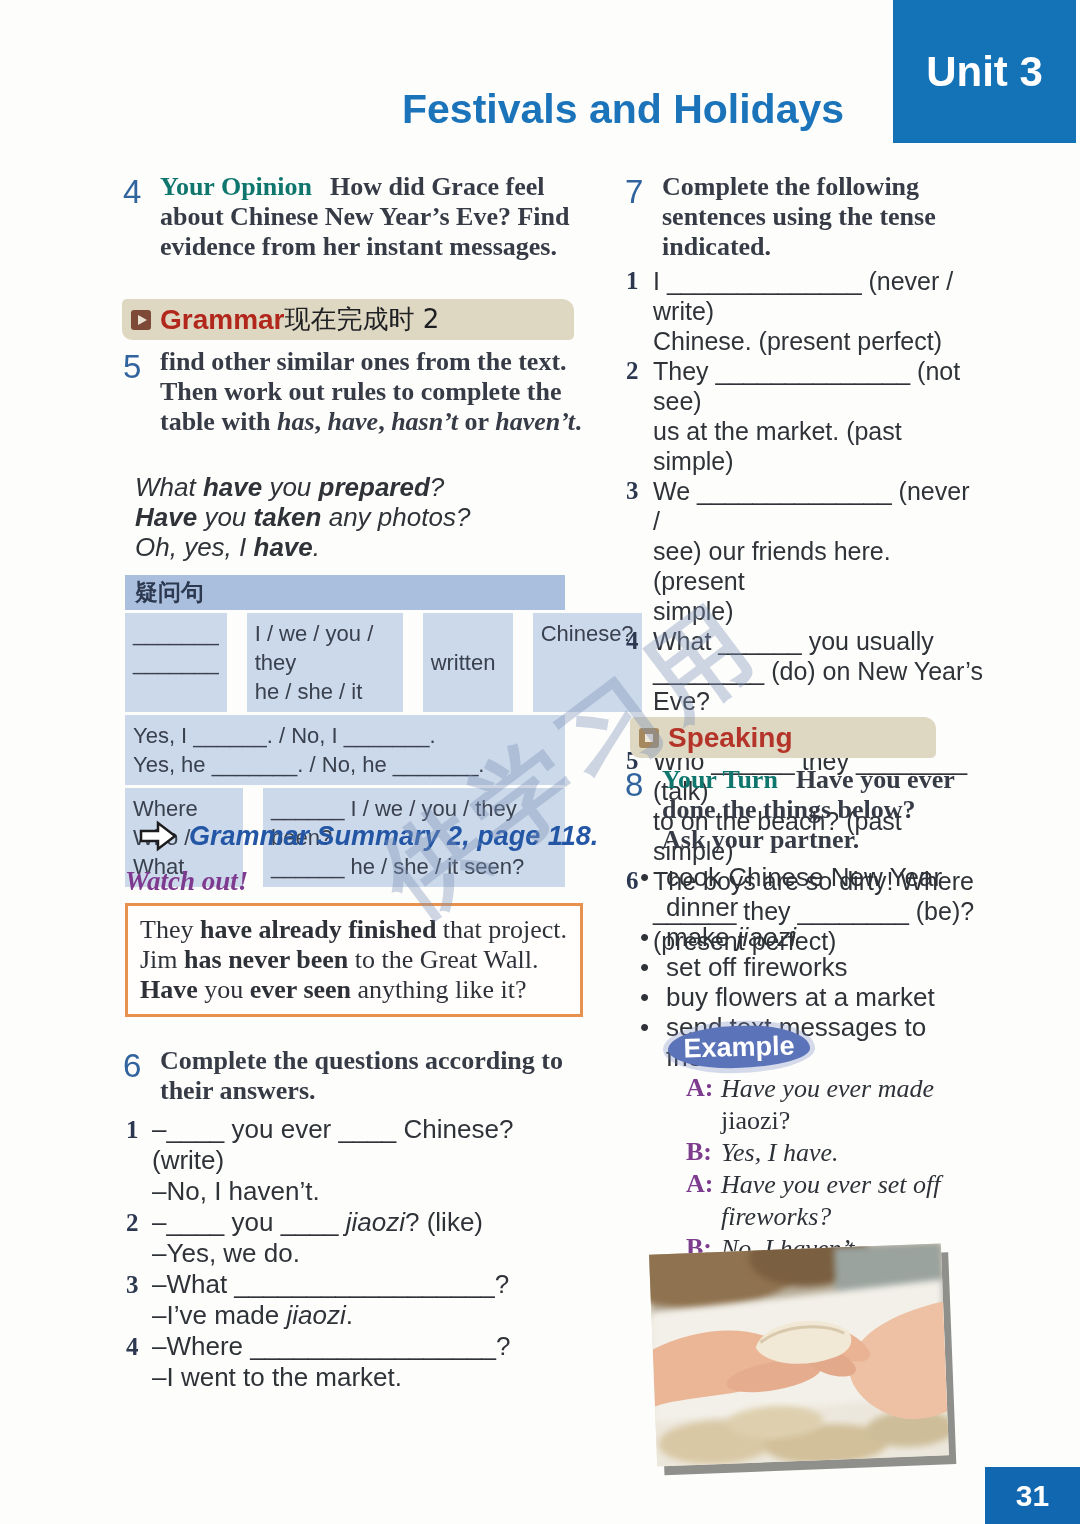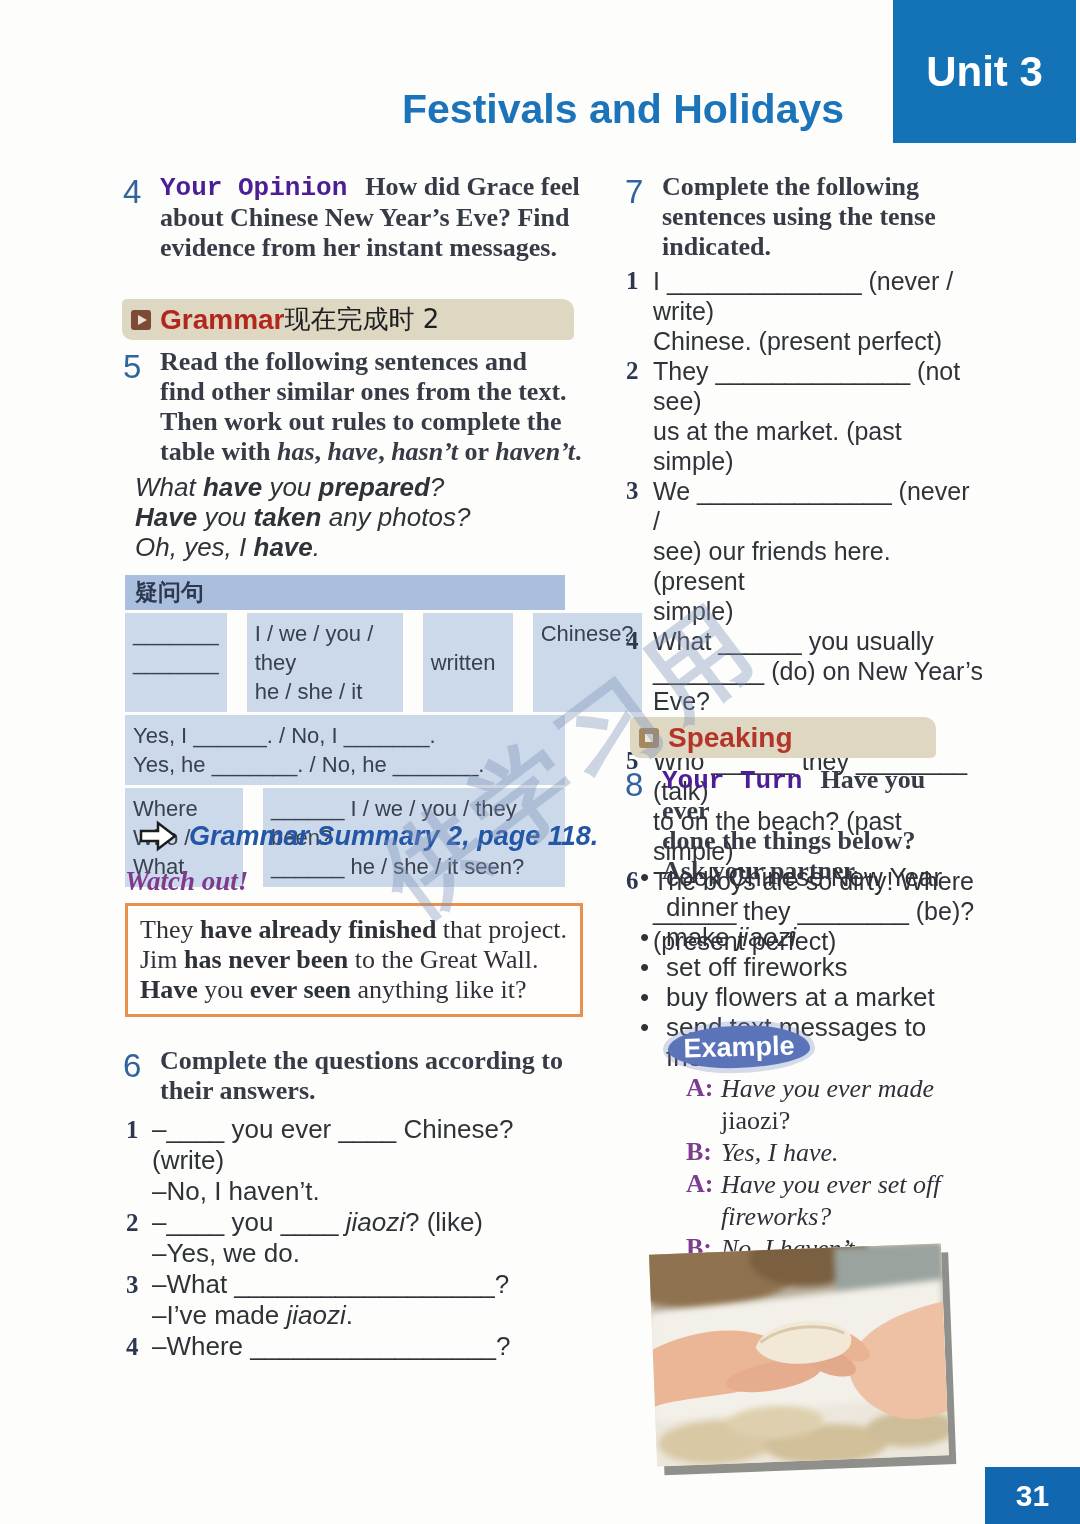--- a/index.html
+++ b/index.html
@@ -9,21 +9,21 @@
 
   
   .main-title{left:402px;top:86px;font-size:41px;font-weight:700;color:#1b74ba;letter-spacing:0px;}
   .unit-box{left:893px;top:0;width:183px;height:143px;background:#1472b7;display:flex;align-items:center;justify-content:center;}
   .unit-box span{color:#ffffff;font-size:42px;font-weight:700;}
 
   
   .ex{width:430px;}
   .exnum{position:absolute;left:-37px;top:1px;font-size:33px;color:#31649e;font-weight:400;}
   .instr{font-family:"Liberation Serif",serif;font-weight:700;color:#363b46;font-size:26px;line-height:30px;}
-  .inline-label{color:#4c1d95;font-weight:700;font-family:Liberation Mono, monospace;margin-right:18px;}
+  .inline-label{color:#0f766e;font-weight:700;font-family:Liberation Serif, serif;margin-right:18px;}
 
   
   .secbar{height:41px;background:#ded7c1;display:flex;align-items:center;padding-left:9px;border-radius:5px 12px 5px 10px;}
   .sec-icon{width:20px;height:20px;border-radius:3px;margin-right:9px;display:flex;align-items:center;justify-content:center;flex:0 0 20px;}
   .sec-icon.grammar{background:#7d4a38;}
   .sec-icon.speaking{background:#a5885d;}
   .tri{width:0;height:0;border-left:9px solid #e8e2d4;border-top:5px solid transparent;border-bottom:5px solid transparent;margin-left:2px;}
   .sqr{width:8px;height:8px;background:#efe9dc;}
   .sec-title{font-size:28px;font-weight:700;color:#b2271c;}
   .sec-sub{font-size:26px;color:#1d1f22;font-family:"DejaVu Sans","Liberation Sans",sans-serif;}
@@ -114,21 +114,20 @@
     <span class="sec-icon grammar">
         <span class="tri"></span>
       </span>
     <span class="sec-title">Grammar</span>
     <span class="sec-sub">现在完成时 2</span>
   </div>
 
   <div class="abs ex" style="left:160px;top:347px;">
     <span class="exnum">5</span>
     <div class="instr">
-      <div><span class="b">Read the following sentences and</span></div>
       <div><span class="b">find other similar ones from the text.</span></div>
       <div><span class="b">Then work out rules to complete the</span></div>
       <div><span class="b">table with </span><span class="bi">has</span><span class="b">, </span><span class="bi">have</span><span class="b">, </span><span class="bi">hasn’t</span><span class="b"> or </span><span class="bi">haven’t</span><span class="b">.</span></div>
     </div>
   </div>
 
   <div class="abs ex5-examples" style="left:135px;top:472px;">
     <div><span>What </span><span class="b">have</span><span> you </span><span class="b">prepared</span><span>?</span></div>
     <div><span class="b">Have</span><span> you </span><span class="b">taken</span><span> any photos?</span></div>
     <div><span>Oh, yes, I </span><span class="b">have</span><span>.</span></div>
@@ -203,20 +202,21 @@
       <div><span>–Yes, we do.</span></div>
     </div>
     <div class="item">
       <span class="inum">3</span>
       <div><span>–What __________________?</span></div>
       <div><span>–I’ve made </span><span class="i">jiaozi</span><span>.</span></div>
     </div>
     <div class="item">
       <span class="inum">4</span>
       <div><span>–Where _________________?</span></div>
+      <div><span>–I went to the market.</span></div>
     </div>
   </div>
 
   <div class="abs ex" style="left:662px;top:172px;width:315px;">
     <span class="exnum">7</span>
     <div class="instr">
       <div>Complete the following</div>
       <div>sentences using the tense</div>
       <div>indicated.</div>
     </div>

